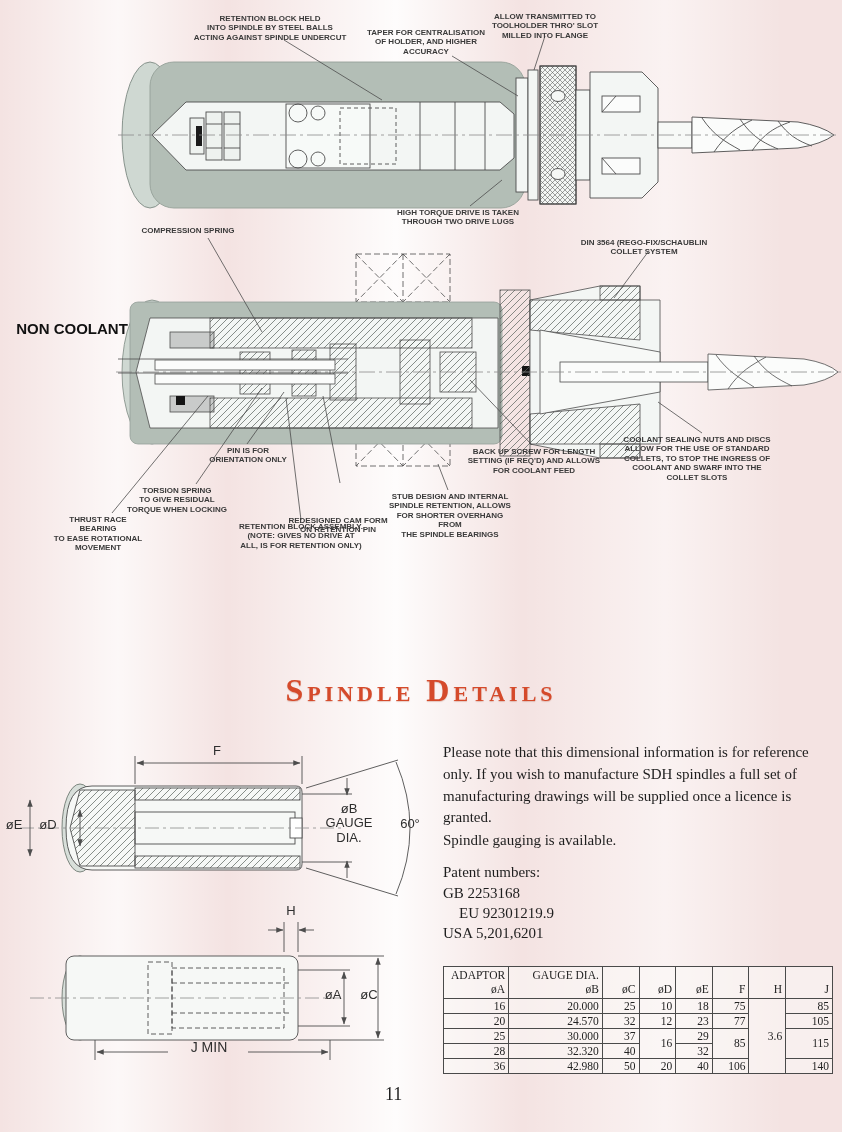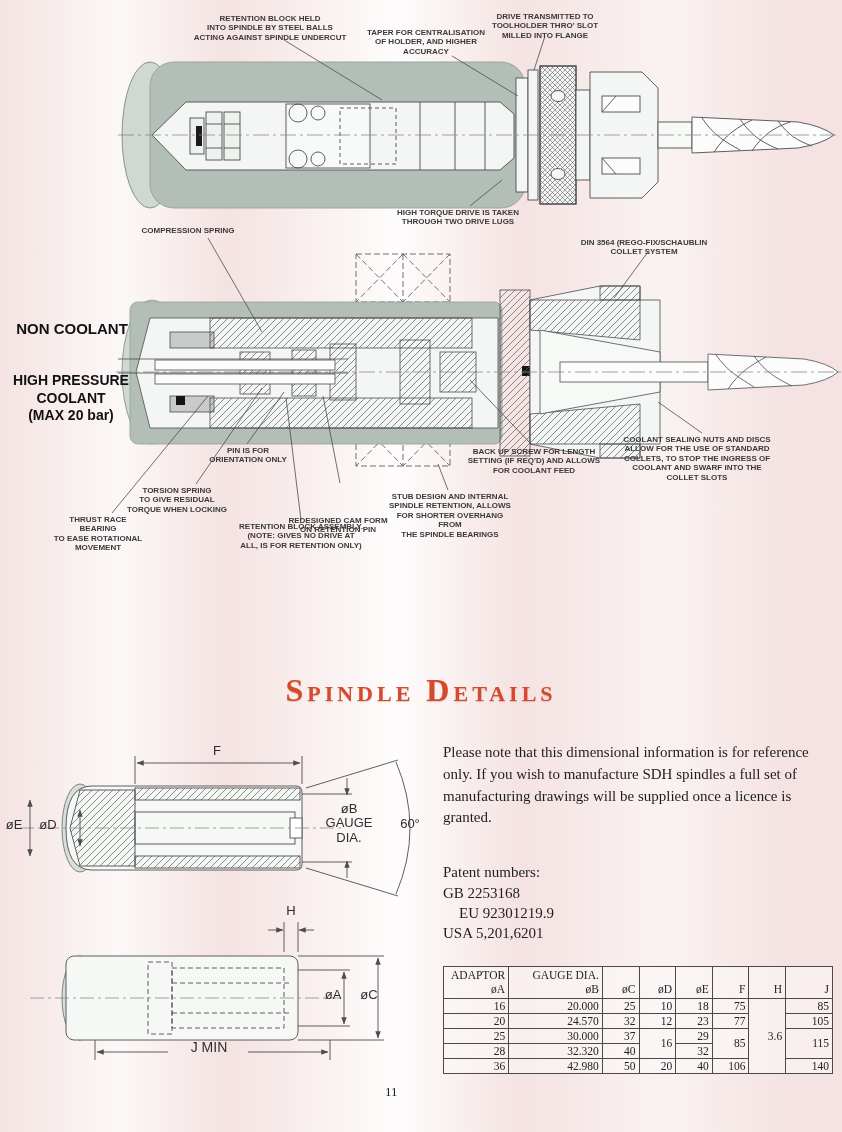--- a/index.html
+++ b/index.html
@@ -35,21 +35,21 @@
   }
   table.spec {
     position:absolute; left:443px; top:966px; width:390px;
     border-collapse:collapse; background:rgba(252,249,247,.55);
     font-family:"Liberation Serif", serif; font-size:11.5px; color:#222;
   }
   table.spec th, table.spec td {
     border:1px solid #4a4a4a; text-align:right; padding:1px 3px; font-weight:normal;
   }
   table.spec th { vertical-align:bottom; line-height:1.25; }
-  .pagenum { position:absolute; left:385px; top:1084px; font-size:13px; }
+  .pagenum { position:absolute; left:385px; top:1084px; font-size:18px; }
 </style>
 </head>
 <body>
 
 <div class="page">
 
   <svg class="art" width="842" height="1132" viewBox="0 0 842 1132">
     <defs>
       <pattern id="hatch" width="7" height="7" patternUnits="userSpaceOnUse">
         <path d="M0,7 L7,0" stroke="#57605a" stroke-width="0.7"></path>
@@ -243,33 +243,30 @@
       <line x1="248" y1="1052" x2="328" y2="1052" marker-end="url(#arr)"></line>
     </g>
   </svg>
 
   <div class="ann" style="left:150px; top:14px; width:240px;">RETENTION BLOCK HELD
 INTO SPINDLE BY STEEL BALLS
 ACTING AGAINST SPINDLE UNDERCUT</div>
   <div class="ann" style="left:350px; top:28px; width:152px;">TAPER FOR CENTRALISATION
 OF HOLDER, AND HIGHER
 ACCURACY</div>
-  <div class="ann" style="left:465px; top:12px; width:160px;">DRIVE TRANSMITTED TO
+  <div class="ann" style="left:465px; top:12px; width:160px;">ALLOW TRANSMITTED TO
 TOOLHOLDER THRO' SLOT
 MILLED INTO FLANGE</div>
   <div class="ann" style="left:370px; top:208px; width:176px;">HIGH TORQUE DRIVE IS TAKEN
 THROUGH TWO DRIVE LUGS</div>
   <div class="ann" style="left:120px; top:226px; width:136px;">COMPRESSION SPRING</div>
   <div class="ann" style="left:560px; top:238px; width:168px;">DIN 3564 (REGO-FIX/SCHAUBLIN
 COLLET SYSTEM</div>
 
   <div class="biglabel" style="left:6px; top:320px; width:132px;">NON COOLANT</div>
-  <div class="biglabel" style="left:0px; top:372px; width:142px; font-size:14px;">HIGH PRESSURE
-COOLANT
-(MAX 20 bar)</div>
 
   <div class="ann" style="left:200px; top:446px; width:96px;">PIN IS FOR
 ORIENTATION ONLY</div>
   <div class="ann" style="left:114px; top:486px; width:126px;">TORSION SPRING
 TO GIVE RESIDUAL
 TORQUE WHEN LOCKING</div>
   <div class="ann" style="left:48px; top:515px; width:100px;">THRUST RACE
 BEARING
 TO EASE ROTATIONAL
 MOVEMENT</div>
@@ -287,20 +284,21 @@
 THE SPINDLE BEARINGS</div>
   <div class="ann" style="left:612px; top:435px; width:170px;">COOLANT SEALING NUTS AND DISCS
 ALLOW FOR THE USE OF STANDARD
 COLLETS, TO STOP THE INGRESS OF
 COOLANT AND SWARF INTO THE
 COLLET SLOTS</div>
 
   <div class="title">Spindle Details</div>
 
   <div class="para serif" style="left:443px; top:742px; width:394px;">Please note that this dimensional information is for reference only. If you wish to manufacture SDH spindles a full set of manufacturing drawings will be supplied once a licence is granted.</div>
+  <div class="para serif" style="left:443px; top:830px; width:394px;">Spindle gauging is available.</div>
   <div class="para serif" style="left:443px; top:862px; width:394px;">Patent numbers:</div>
   <div class="para serif" style="left:443px; top:883px; width:394px;">GB 2253168</div>
   <div class="para serif" style="left:459px; top:903px; width:394px;">EU 92301219.9</div>
   <div class="para serif" style="left:443px; top:923px; width:394px;">USA 5,201,6201</div>
 
   <div class="dimlabel" style="left:205px; top:744px; width:24px;">F</div>
   <div class="dimlabel" style="left:318px; top:802px; width:62px;">øB
 GAUGE
 DIA.</div>
   <div class="dimlabel" style="left:392px; top:817px; width:36px;">60°</div>

